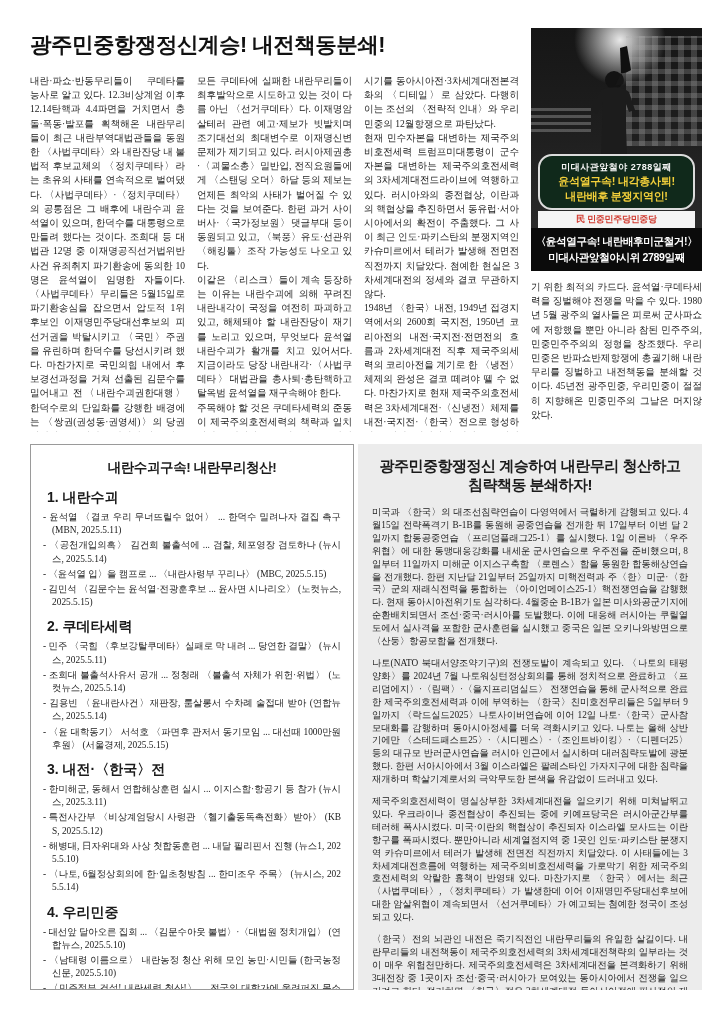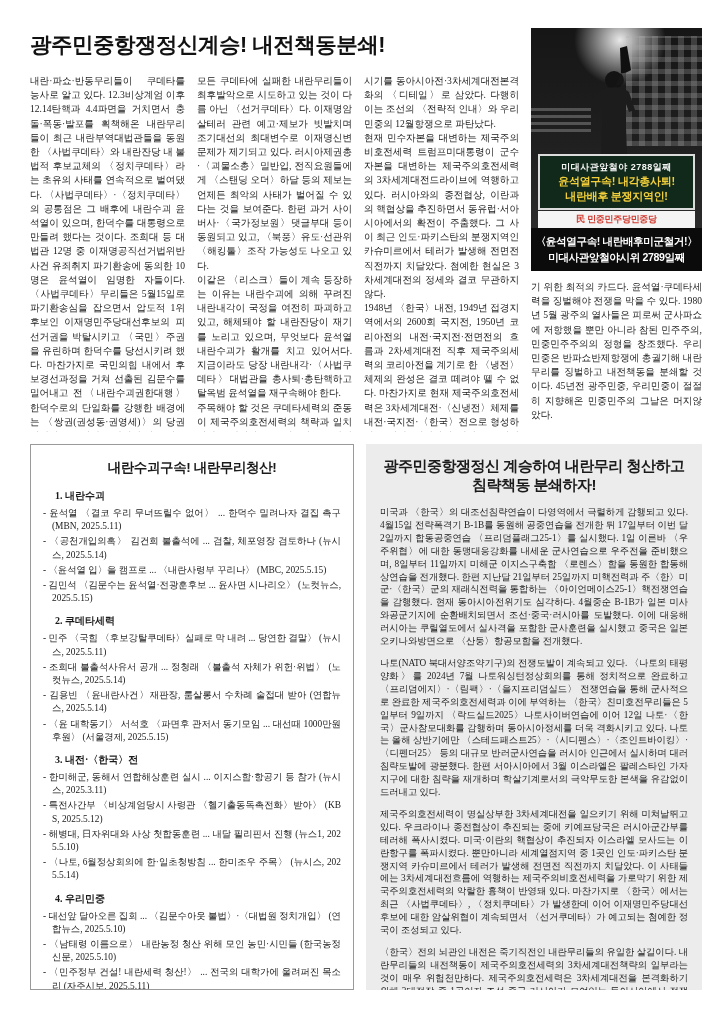--- a/index.html
+++ b/index.html
@@ -37,21 +37,21 @@
       repeating-linear-gradient(90deg, rgba(190,190,190,.30) 0 6px, transparent 6px 13px),
       repeating-linear-gradient(0deg, rgba(170,170,170,.35) 0 5px, transparent 5px 12px);
   }
   .win-left{
     position:absolute; top:78px; left:0; width:60px; height:26px; opacity:.7;
     background:repeating-linear-gradient(0deg, rgba(200,200,200,.45) 0 3px, transparent 3px 7px);
   }
   .figure-svg{position:absolute; top:18px; left:34px;}
   .sign{
     position:absolute; left:7px; right:7px; bottom:18px;
-    background:#10291b; border:2px solid #dcdcdc; border-radius:0;
+    background:#10291b; border:2px solid #dcdcdc; border-radius:14px;
     text-align:center; padding:5px 2px 4px 2px;
     font-family:"Liberation Sans","DejaVu Sans",sans-serif; font-weight:bold;
   }
   .sign-l1{font-size:9px; letter-spacing:0.5px;}
   .sign-l2,.sign-l3{font-size:11px; line-height:15px; letter-spacing:-0.3px;}
   .logo-strip{
     position:absolute; left:7px; right:7px; bottom:0; height:17px;
     background:#f4f4f4; text-align:center;
     font-family:"Liberation Sans","DejaVu Sans",sans-serif;
     font-size:9px; font-weight:bold; line-height:17px; letter-spacing:-0.3px;
@@ -60,32 +60,32 @@
     background:#0b0b0b; color:#ffffff; text-align:center;
     font-family:"Liberation Sans","DejaVu Sans",sans-serif;
     font-size:10.6px; font-weight:bold; line-height:16px;
     padding:5px 2px 6px 2px; letter-spacing:-0.4px;
   }
   .col4{
     margin-top:9px; flex:1; text-align:justify; font-size:9.6px;
     line-height:14.2px; word-break:break-all; overflow:hidden;
   }
   
-  .bottom{display:flex; gap:12px; margin-top:12px; height:546px;}
+  .bottom{display:flex; gap:4px; margin-top:12px; height:546px;}
   .news-box{
     width:324px; box-sizing:border-box; border:1px solid #9a9a9a;
     padding:10px 12px; overflow:hidden; background:#fff;
   }
   .news-title{
     text-align:center; font-family:"Liberation Sans","DejaVu Sans",sans-serif;
     font-size:13.5px; font-weight:bold; margin:4px 0 12px 0; letter-spacing:-0.4px;
   }
   .news-heading{
-    font-family:Liberation Serif, serif;
-    font-size:10px; font-weight:bold; margin:9px 0 4px 12px;
+    font-family:Liberation Sans, sans-serif;
+    font-size:14px; font-weight:bold; margin:9px 0 4px 4px;
   }
   .news-item{
     font-size:9.4px; line-height:13.2px; text-align:justify;
     padding-left:9px; text-indent:-9px; word-break:break-all; margin:0 0 2px 0;
   }
   .statement{
     flex:1; box-sizing:border-box; background:#ececec;
     padding:11px 14px 8px 14px; overflow:hidden;
   }
   .statement-title{

